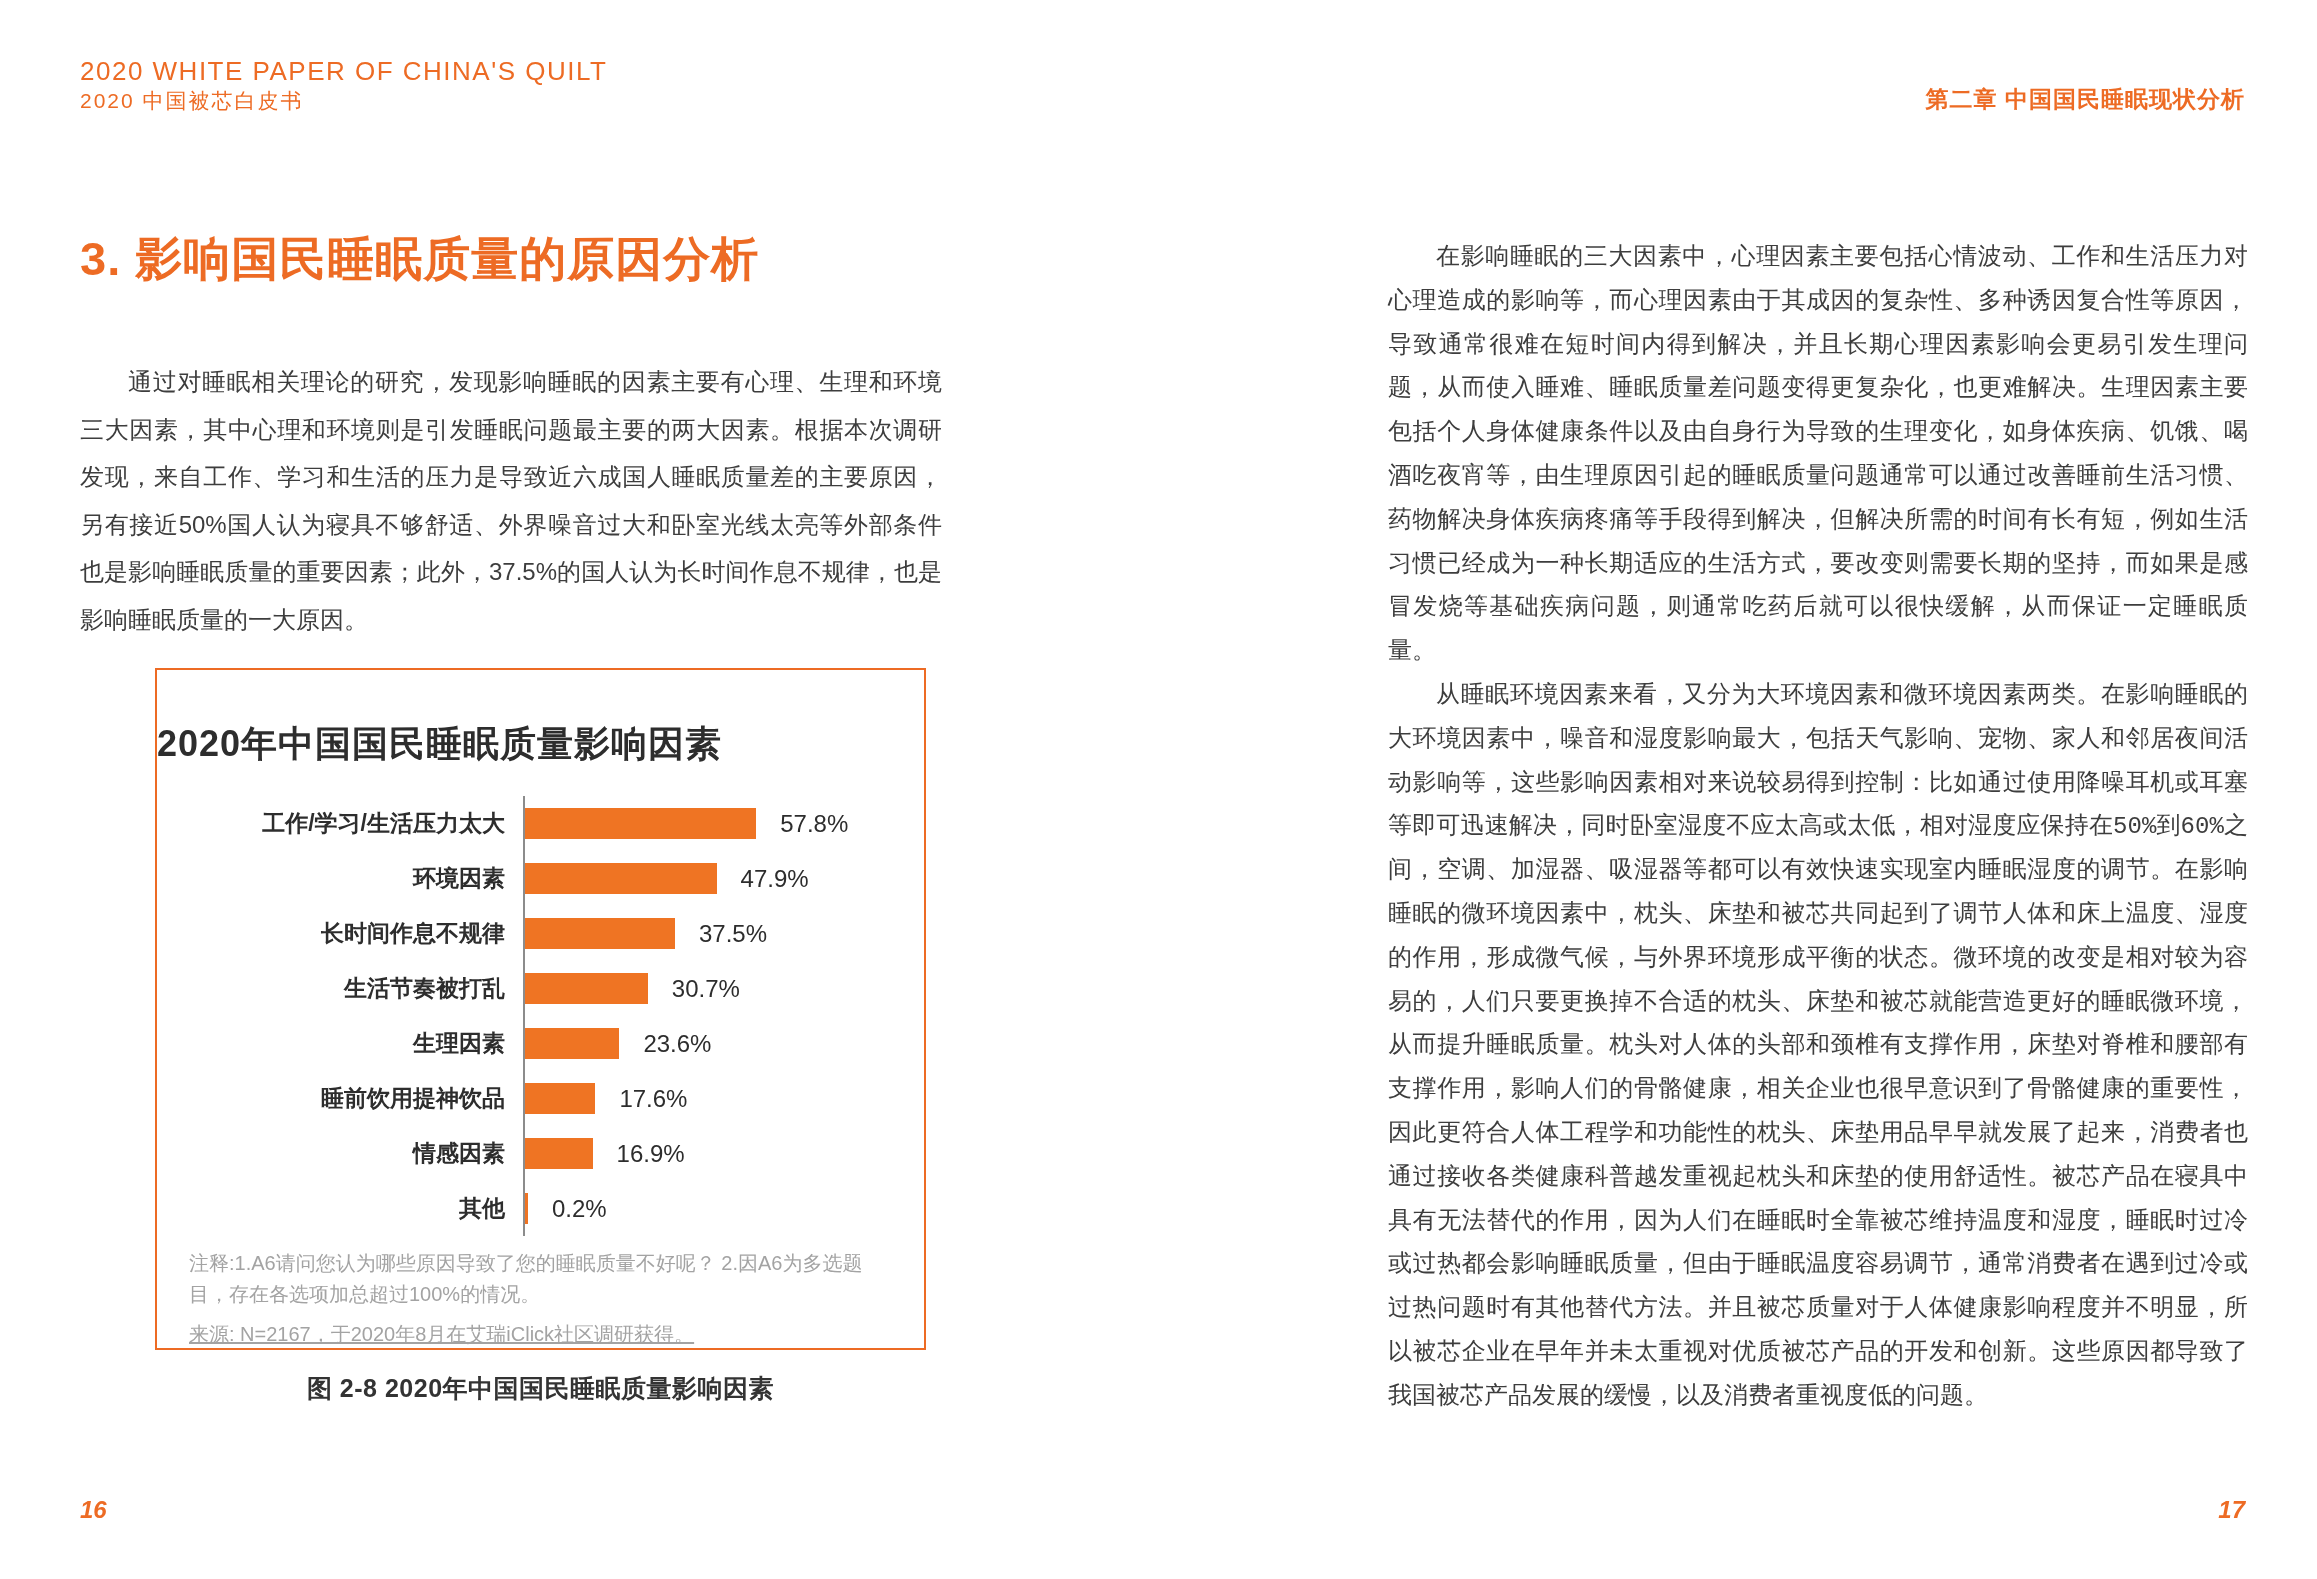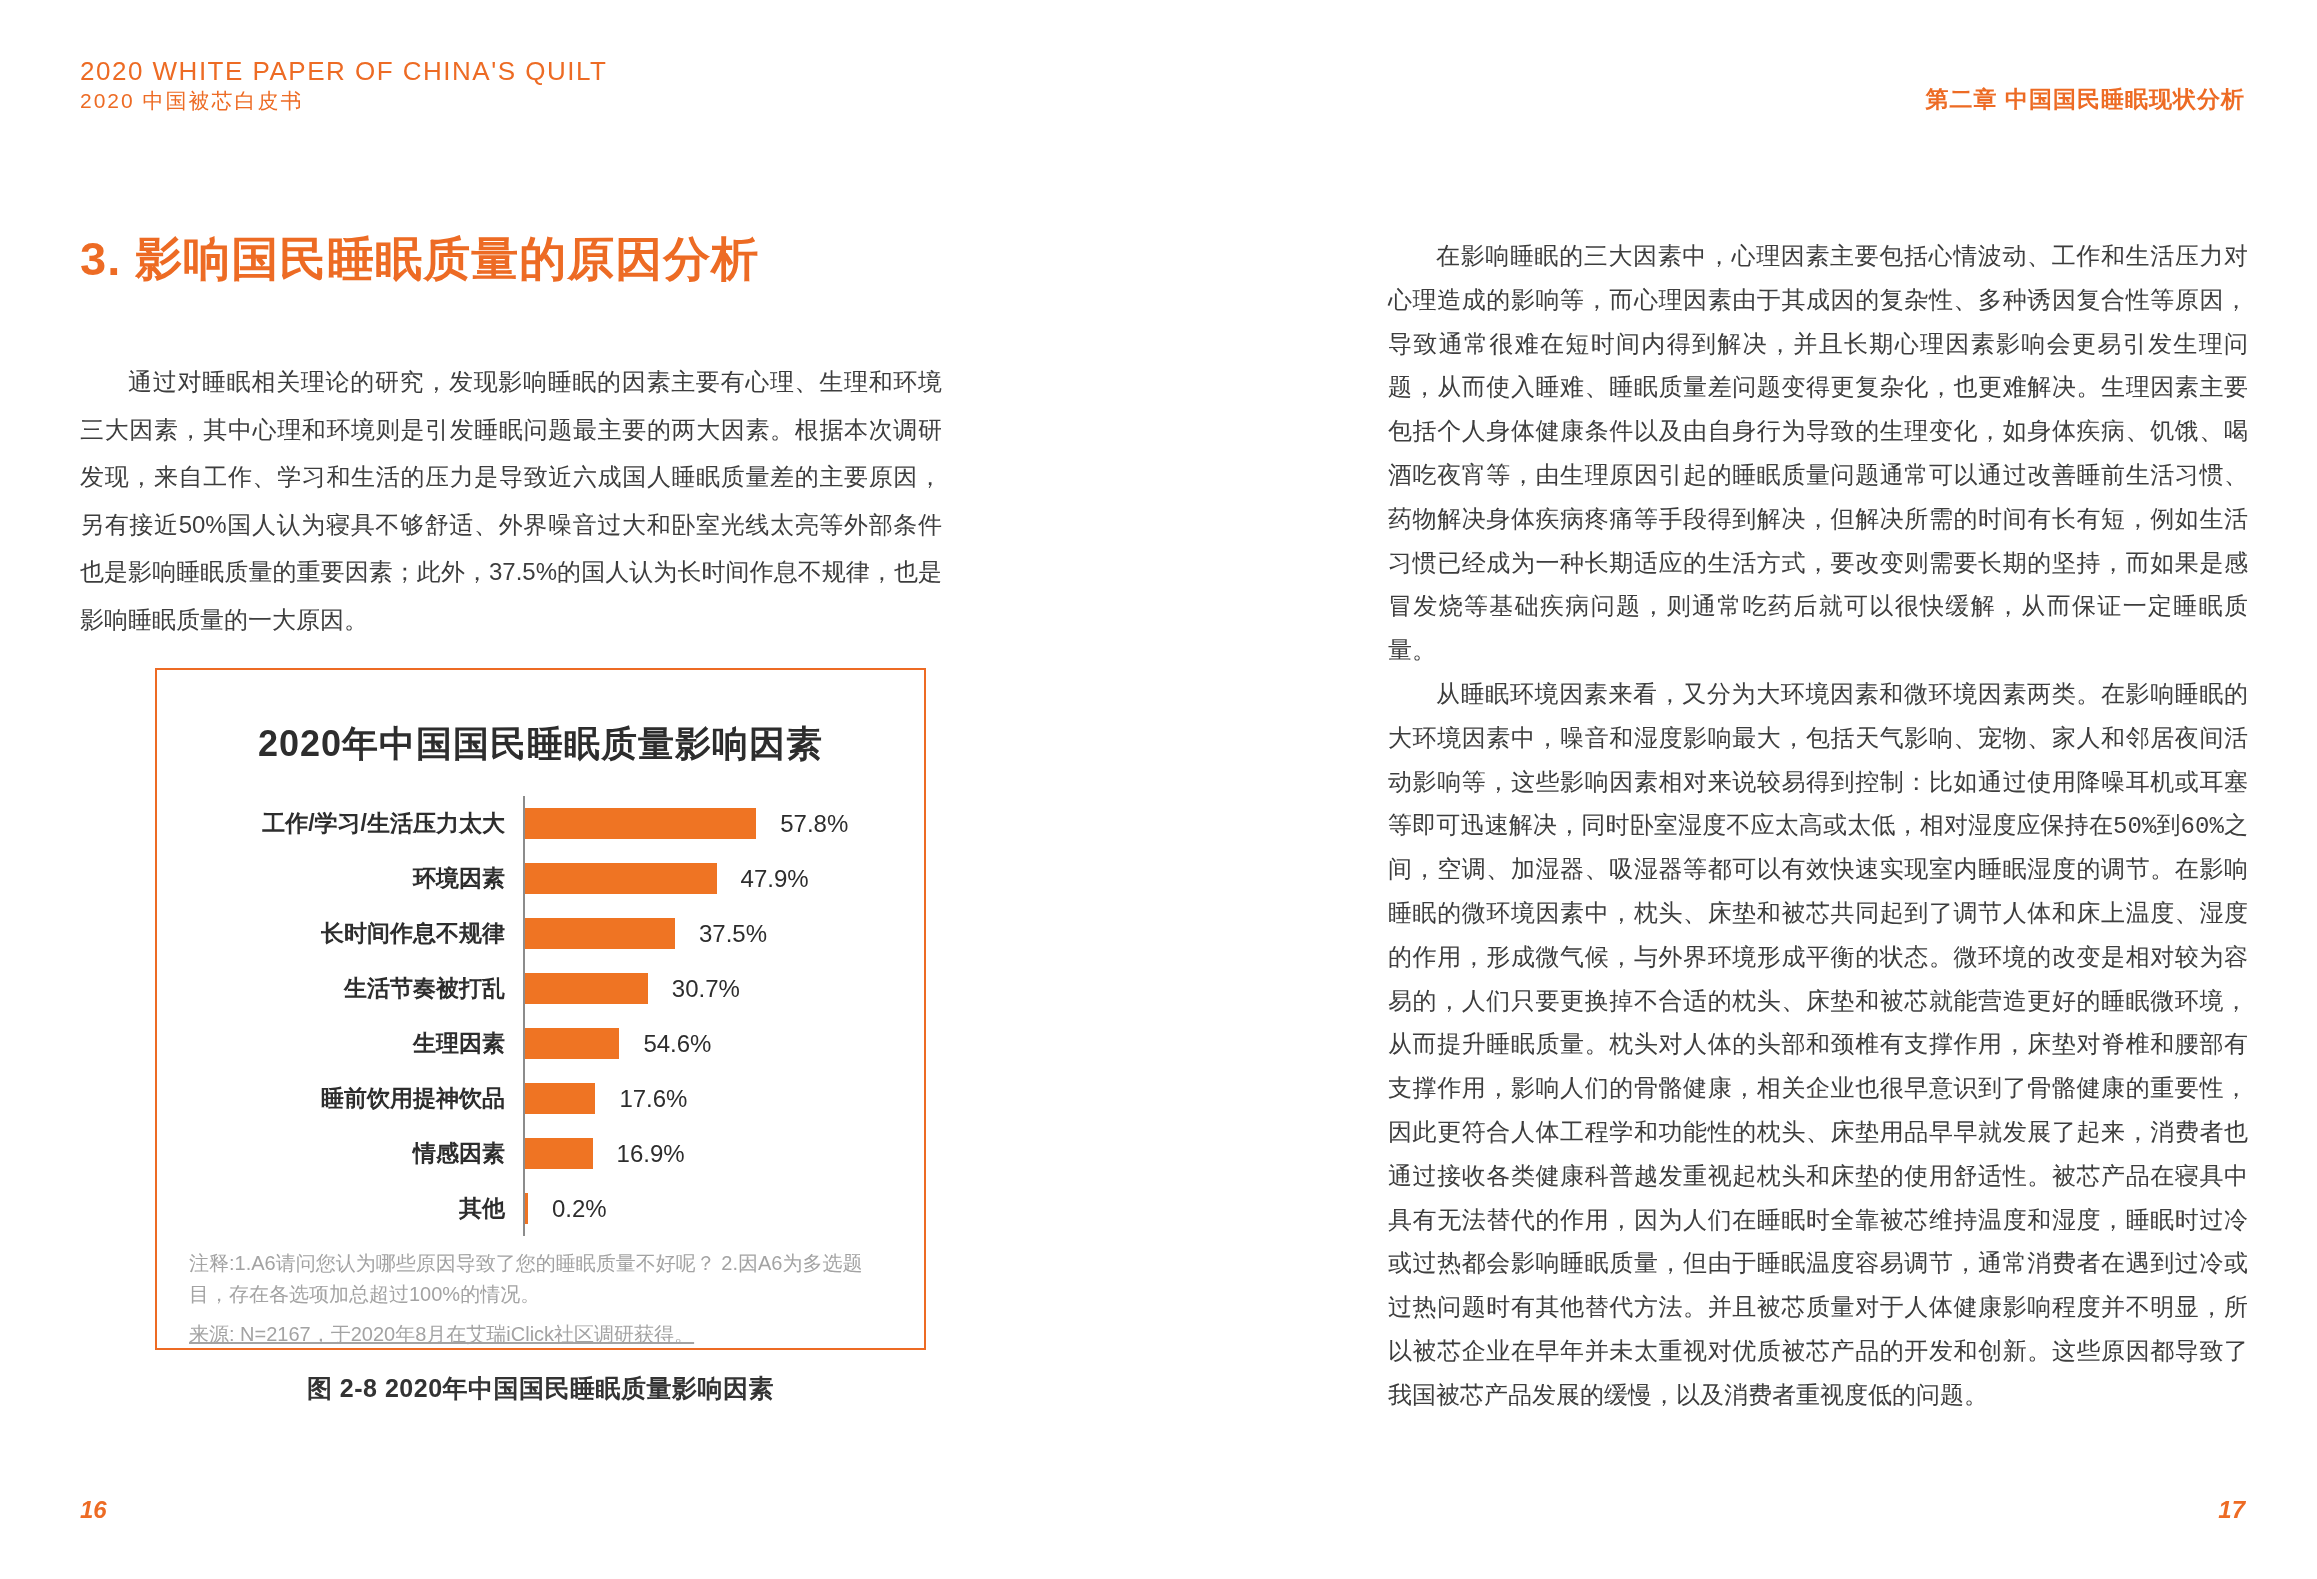--- a/index.html
+++ b/index.html
@@ -21,21 +21,21 @@
   .intro-para{
     left:80px;top:358px;width:862px;
     font-size:24px;line-height:47.6px;text-align:justify;text-indent:2em;color:#3d3d3d;
   }
 
   
   .figure-box{
     left:155px;top:668px;width:771px;height:682px;
     border:2px solid var(--accent);background:#fff;box-sizing:border-box;
   }
-  .chart-title{margin-top:50px;text-align:center;font-size:36px;font-weight:700;color:#2d2d2d;letter-spacing:1px;}
+  .chart-title{margin-top:50px;text-align:left;font-size:36px;font-weight:700;color:#2d2d2d;letter-spacing:1px;}
   .chart-plot{position:absolute;left:30px;right:20px;top:126px;}
   .chart-row{display:flex;align-items:center;height:55px;justify-content:center;}
   .chart-row .lbl{
     width:318px;flex:0 0 318px;text-align:right;padding-right:18px;
     font-size:23px;font-weight:700;color:#2d2d2d;white-space:nowrap;
   }
   .chart-row .track{
     flex:1;display:flex;align-items:center;align-self:stretch;
     border-left:2px solid #8c8c8c;
     gap:11px;
@@ -104,21 +104,21 @@
         <div class="lbl">生活节奏被打乱</div>
         <div class="track">
           <div class="bar" style="width: 122.8px;"></div>
           <div class="val">30.7%</div>
         </div>
       </div>
       <div class="chart-row">
         <div class="lbl">生理因素</div>
         <div class="track">
           <div class="bar" style="width: 94.4px;"></div>
-          <div class="val">54.6%</div>
+          <div class="val">23.6%</div>
         </div>
       </div>
       <div class="chart-row">
         <div class="lbl">睡前饮用提神饮品</div>
         <div class="track">
           <div class="bar" style="width: 70.4px;"></div>
           <div class="val">17.6%</div>
         </div>
       </div>
       <div class="chart-row">

